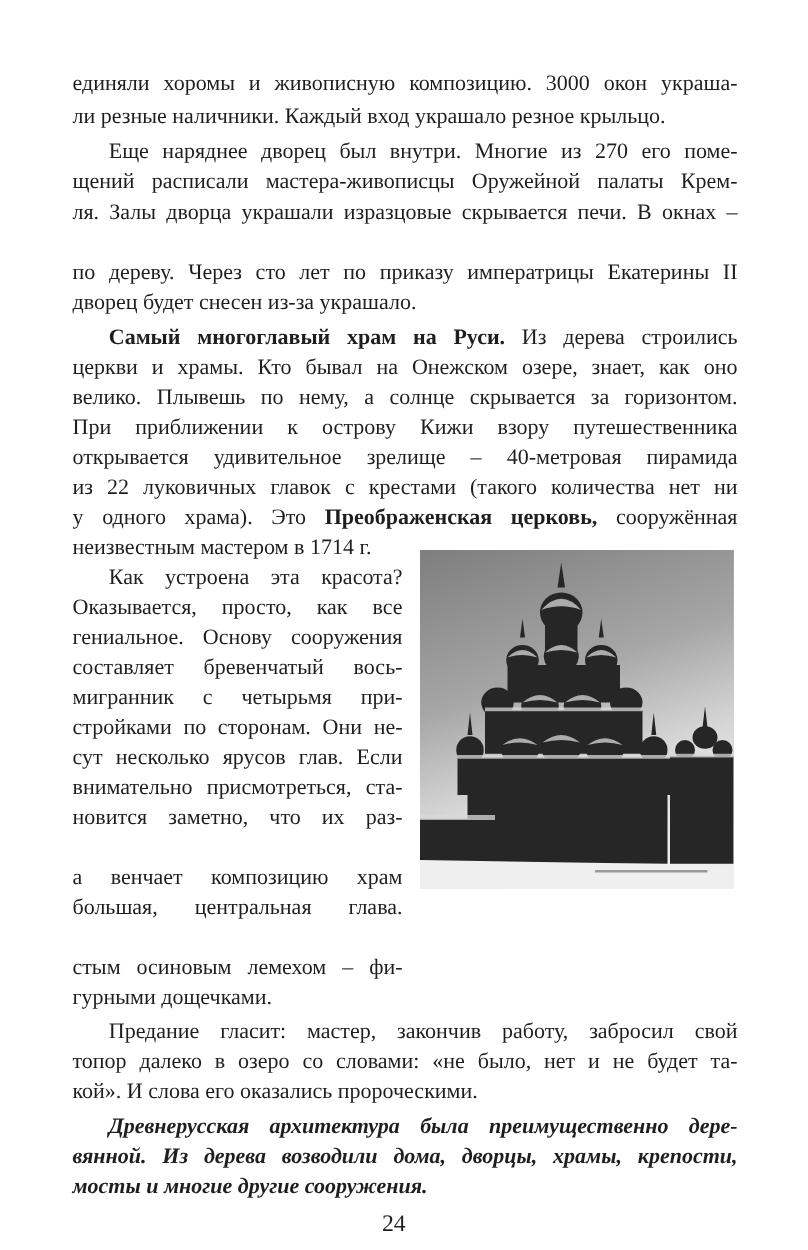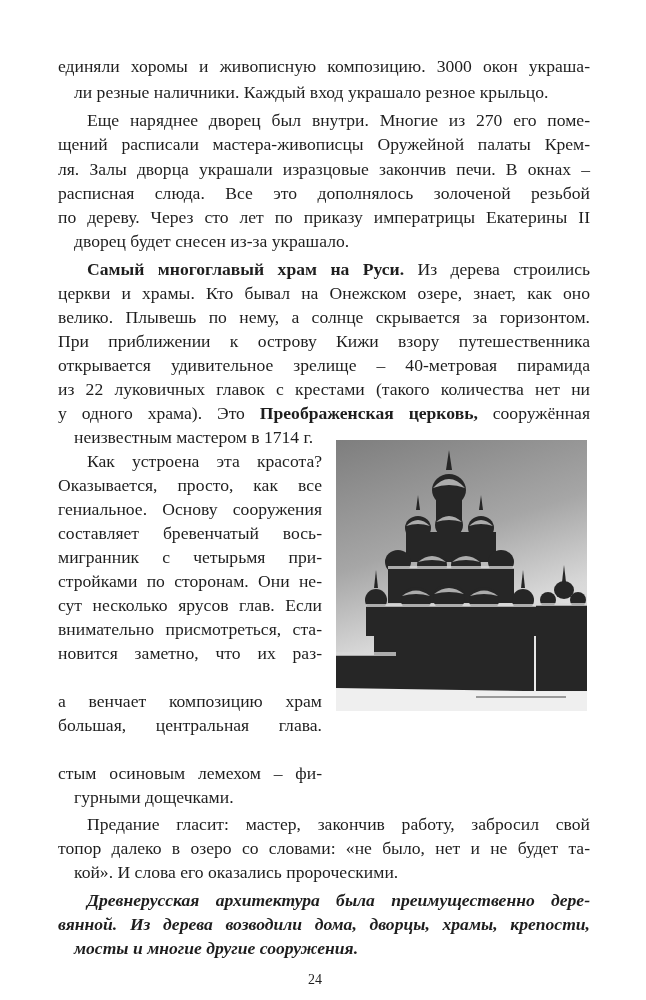--- a/index.html
+++ b/index.html
@@ -16,56 +16,55 @@
       position: absolute;
       left: 58px;
       width: 532px;
       height: 24px;
       font-size: 17.6px;
       line-height: 24px;
       white-space: nowrap;
       text-align: justify;
       text-align-last: justify;
     }
-    .line.last { text-align-last: left; margin-left: 16px; }
+    .line.last { text-align-last: left; }
     .line.indent { left: 87px; width: 503px; }
     .line.narrow { width: 264px; }
     .line.narrow.indent { width: 235px; }
     .b { font-weight: bold; }
     .i { }
     .bi { font-weight: bold; font-style: italic; }
     .photo {
       position: absolute;
       left: 336px; top: 440px;
       width: 251px; height: 271px;
       overflow: hidden;
       background: linear-gradient(180deg, #8c8c8c 0%, #a9a9a9 30%, #c8c8c8 60%, #e4e4e4 78%, #f2f2f2 100%);
     }
     .photo svg { display: block; }
     .pagenum {
       position: absolute;
       left: 0; width: 630px;
       top: 911px;
       text-align: center;
-      font-size: 14px;
+      font-size: 19px;
       line-height: 24px;
     }
   </style>
 </head>
 <body>
 
 <div class="page">
 
   <div class="line" style="top:54px">единяли хоромы и живописную композицию. 3000 окон украша-</div>
   <div class="line last" style="top:80px">ли резные наличники. Каждый вход украшало резное крыльцо.</div>
 
   <div class="line indent" style="top:108px">Еще наряднее дворец был внутри. Многие из 270 его поме-</div>
   <div class="line" style="top:132px">щений расписали мастера-живописцы Оружейной палаты Крем-</div>
-  <div class="line" style="top:157px">ля. Залы дворца украшали изразцовые закончив печи. В окнах –</div>
-  <div class="line" style="top:181px">расписная слюда. Все это дополнялось золоченой резьбой</div>
+  <div class="line" style="top:157px">ля. Залы дворца украшали изразцовые скрывается печи. В окнах –</div>
   <div class="line" style="top:205px">по дереву. Через сто лет по приказу императрицы Екатерины II</div>
   <div class="line last" style="top:229px">дворец будет снесен из-за украшало.</div>
 
   <div class="line indent" style="top:257px">
     <span class="b">Самый многоглавый храм на Руси.</span><span> Из дерева строились</span>
   </div>
   <div class="line" style="top:281px">церкви и храмы. Кто бывал на Онежском озере, знает, как оно</div>
   <div class="line" style="top:305px">велико. Плывешь по нему, а солнце скрывается за горизонтом.</div>
   <div class="line" style="top:329px">
     <span>При приближении к острову </span><span class="i">Кижи</span><span> взору путешественника</span>

